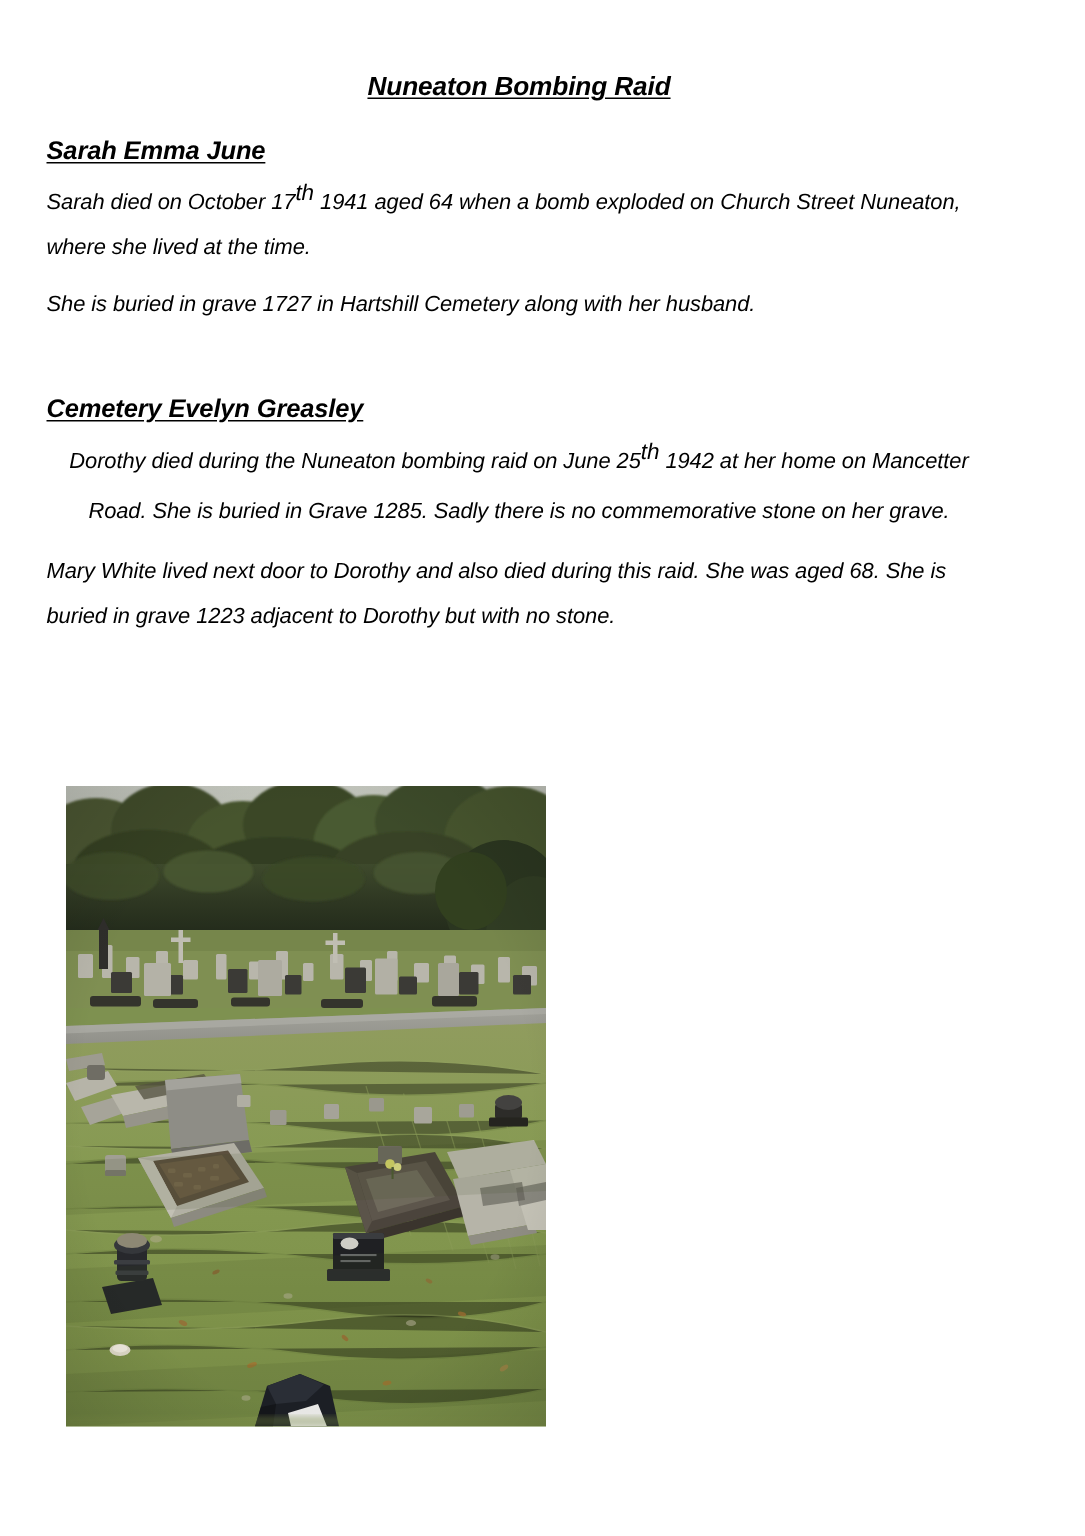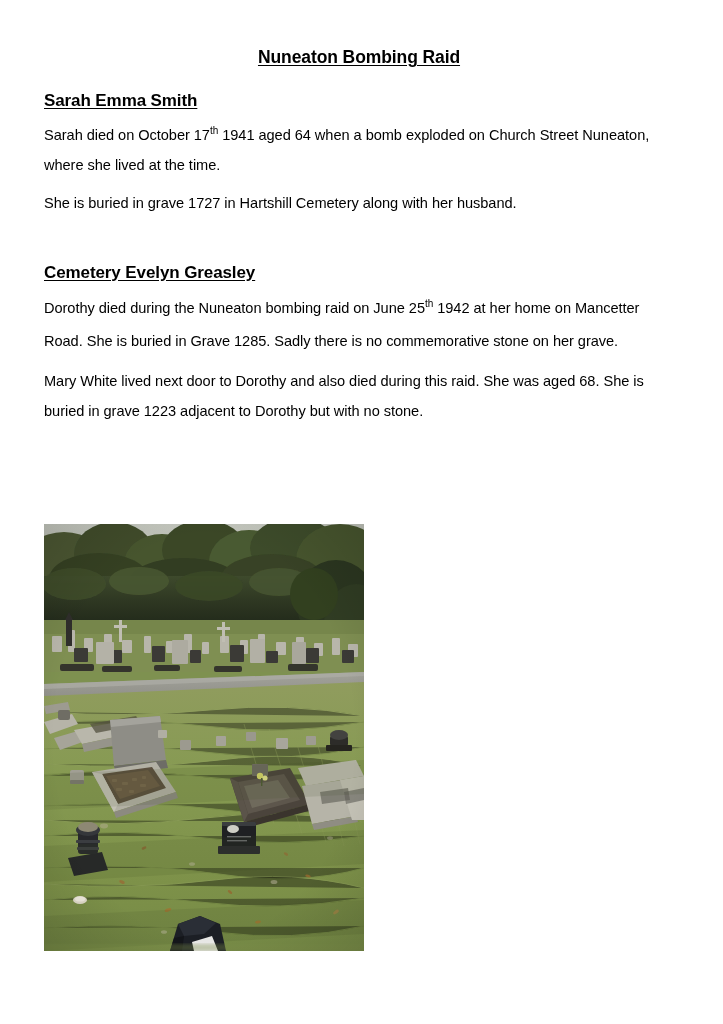--- a/index.html
+++ b/index.html
@@ -15,23 +15,24 @@
   .page {
     position: relative;
     width: 723px;
     height: 1024px;
     background: #ffffff;
     overflow: hidden;
     box-sizing: border-box;
   }
   .content {
     position: absolute;
-    left: 44px;
+    left: 31px;
     top: 44px;
     width: 630px;
+    font-style: italic;
   }
   .doc-title {
     text-align: center;
     font-size: 17.5px;
     font-weight: bold;
     letter-spacing: -0.1px;
     margin: 0 0 0 0;
     padding: 0;
     line-height: 26px;
   }
@@ -54,23 +55,24 @@
     margin-top: 40px;
   }
   p.body-para {
     font-size: 14.6px;
     line-height: 30px;
     margin: 0 0 8px 0;
     letter-spacing: -0.05px;
   }
   p.body-para.loose {
     line-height: 33px;
+    text-align: center;
   }
   sup {
-    font-size: 10px;
+    font-size: 15px;
     vertical-align: super;
     line-height: 0;
   }
 
   
   .photo-figure {
     position: absolute;
     left: 44px;
     top: 524px;
     width: 320px;
@@ -91,21 +93,21 @@
 </style>
 </head>
 <body>
 
 <div class="page">
 
   <div class="content">
 
     <div class="doc-title"><span class="u">Nuneaton Bombing Raid</span></div>
 
-    <div class="section-heading"><span class="u">Sarah Emma Smith</span></div>
+    <div class="section-heading"><span class="u">Sarah Emma June</span></div>
 
     <p class="body-para"><span>Sarah died on October 17</span><sup>th</sup><span> 1941 aged 64 when a bomb exploded on Church Street Nuneaton, where she lived at the time.</span></p>
 
 
     <p class="body-para">She is buried in grave 1727 in Hartshill Cemetery along with her husband.</p>
 
     <div class="section-heading second"><span class="u">Cemetery Evelyn Greasley</span></div>
 
     <p class="body-para loose"><span>Dorothy died during the Nuneaton bombing raid on June 25</span><sup>th</sup><span> 1942 at her home on Mancetter Road. She is buried in Grave 1285. Sadly there is no commemorative stone on her grave.</span></p>
 

